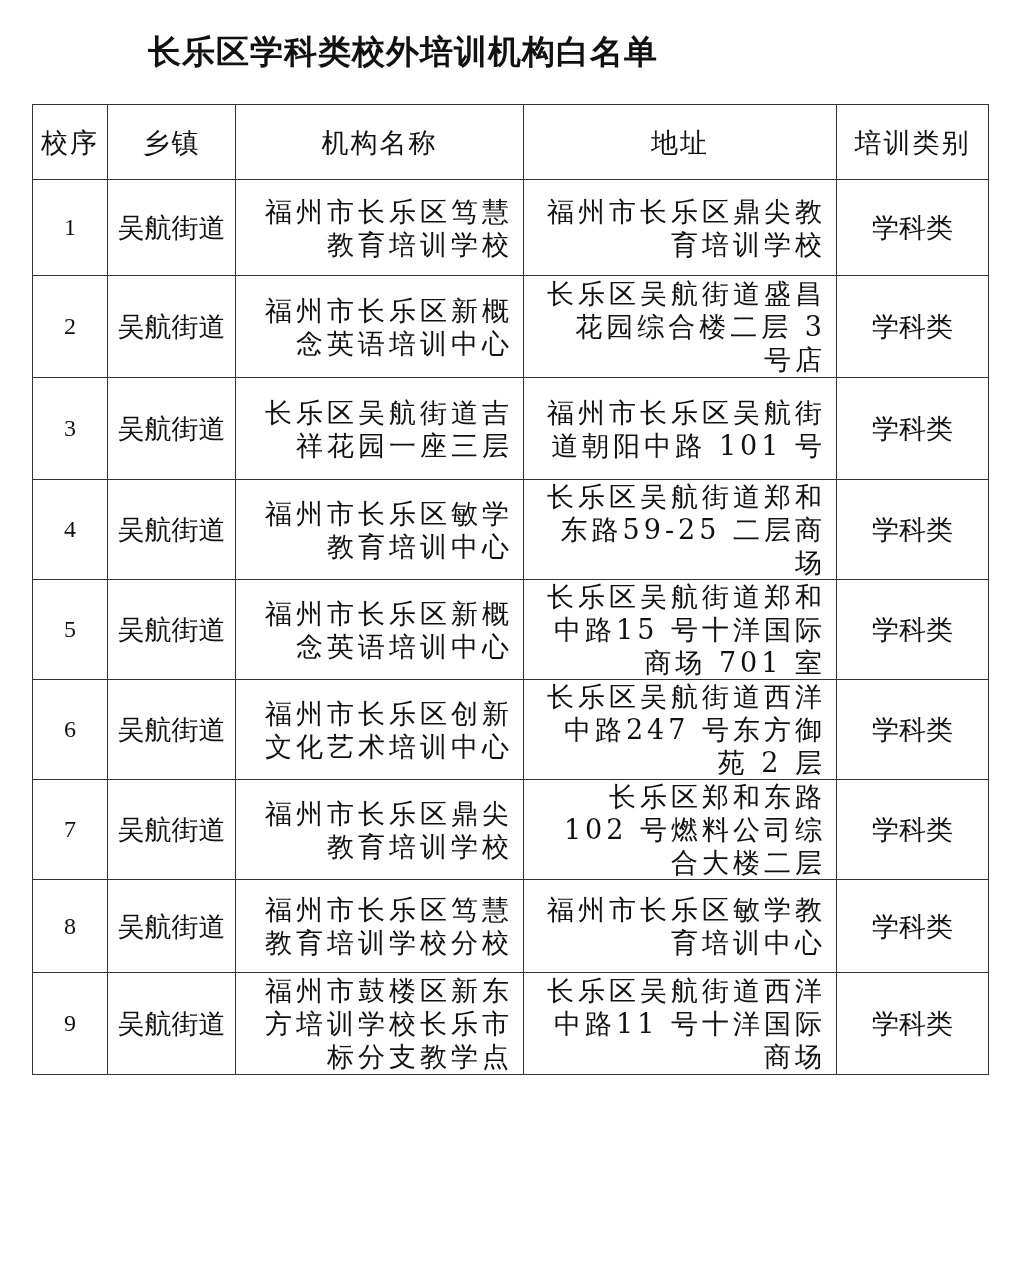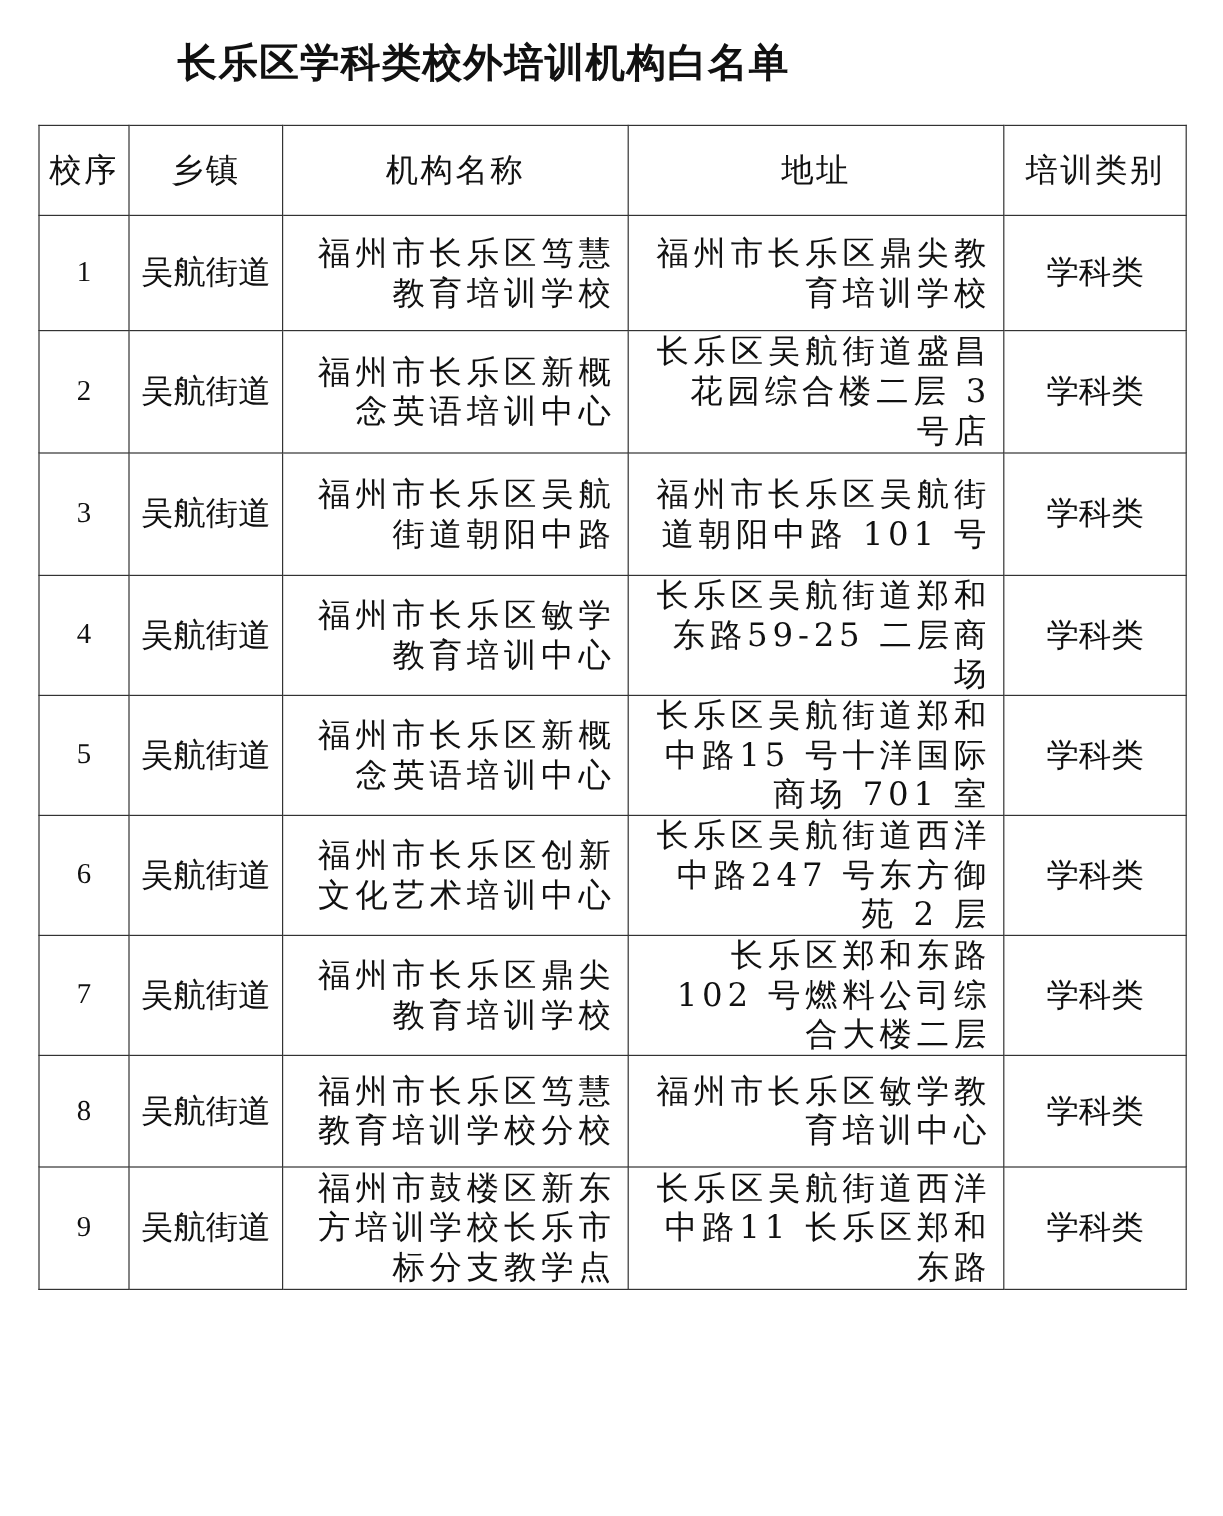--- a/index.html
+++ b/index.html
@@ -45,21 +45,21 @@
       <tr style="height: 102px;">
         <td class="c seq">2</td>
         <td class="c">吴航街道</td>
         <td class="l">福州市长乐区新概念英语培训中心</td>
         <td class="l">长乐区吴航街道盛昌花园综合楼二层 3 号店</td>
         <td class="c">学科类</td>
       </tr>
       <tr style="height: 102px;">
         <td class="c seq">3</td>
         <td class="c">吴航街道</td>
-        <td class="l">福州市长乐区吴航街道朝阳中路</td>
+        <td class="l">长乐区吴航街道吉祥花园一座三层</td>
         <td class="l">福州市长乐区吴航街道朝阳中路 101 号</td>
         <td class="c">学科类</td>
       </tr>
       <tr style="height: 93px;">
         <td class="c seq">4</td>
         <td class="c">吴航街道</td>
         <td class="l">福州市长乐区敏学教育培训中心</td>
         <td class="l">长乐区吴航街道郑和东路59-25 二层商场</td>
         <td class="c">学科类</td>
       </tr>
@@ -88,17 +88,17 @@
         <td class="c seq">8</td>
         <td class="c">吴航街道</td>
         <td class="l">福州市长乐区笃慧教育培训学校分校</td>
         <td class="l">福州市长乐区敏学教育培训中心</td>
         <td class="c">学科类</td>
       </tr>
       <tr style="height: 102px;">
         <td class="c seq">9</td>
         <td class="c">吴航街道</td>
         <td class="l">福州市鼓楼区新东方培训学校长乐市标分支教学点</td>
-        <td class="l">长乐区吴航街道西洋中路11 长乐区郑和东路</td>
+        <td class="l">长乐区吴航街道西洋中路11 号十洋国际商场</td>
         <td class="c">学科类</td>
       </tr>
     </tbody>
 </table>
 
 </body></html>

